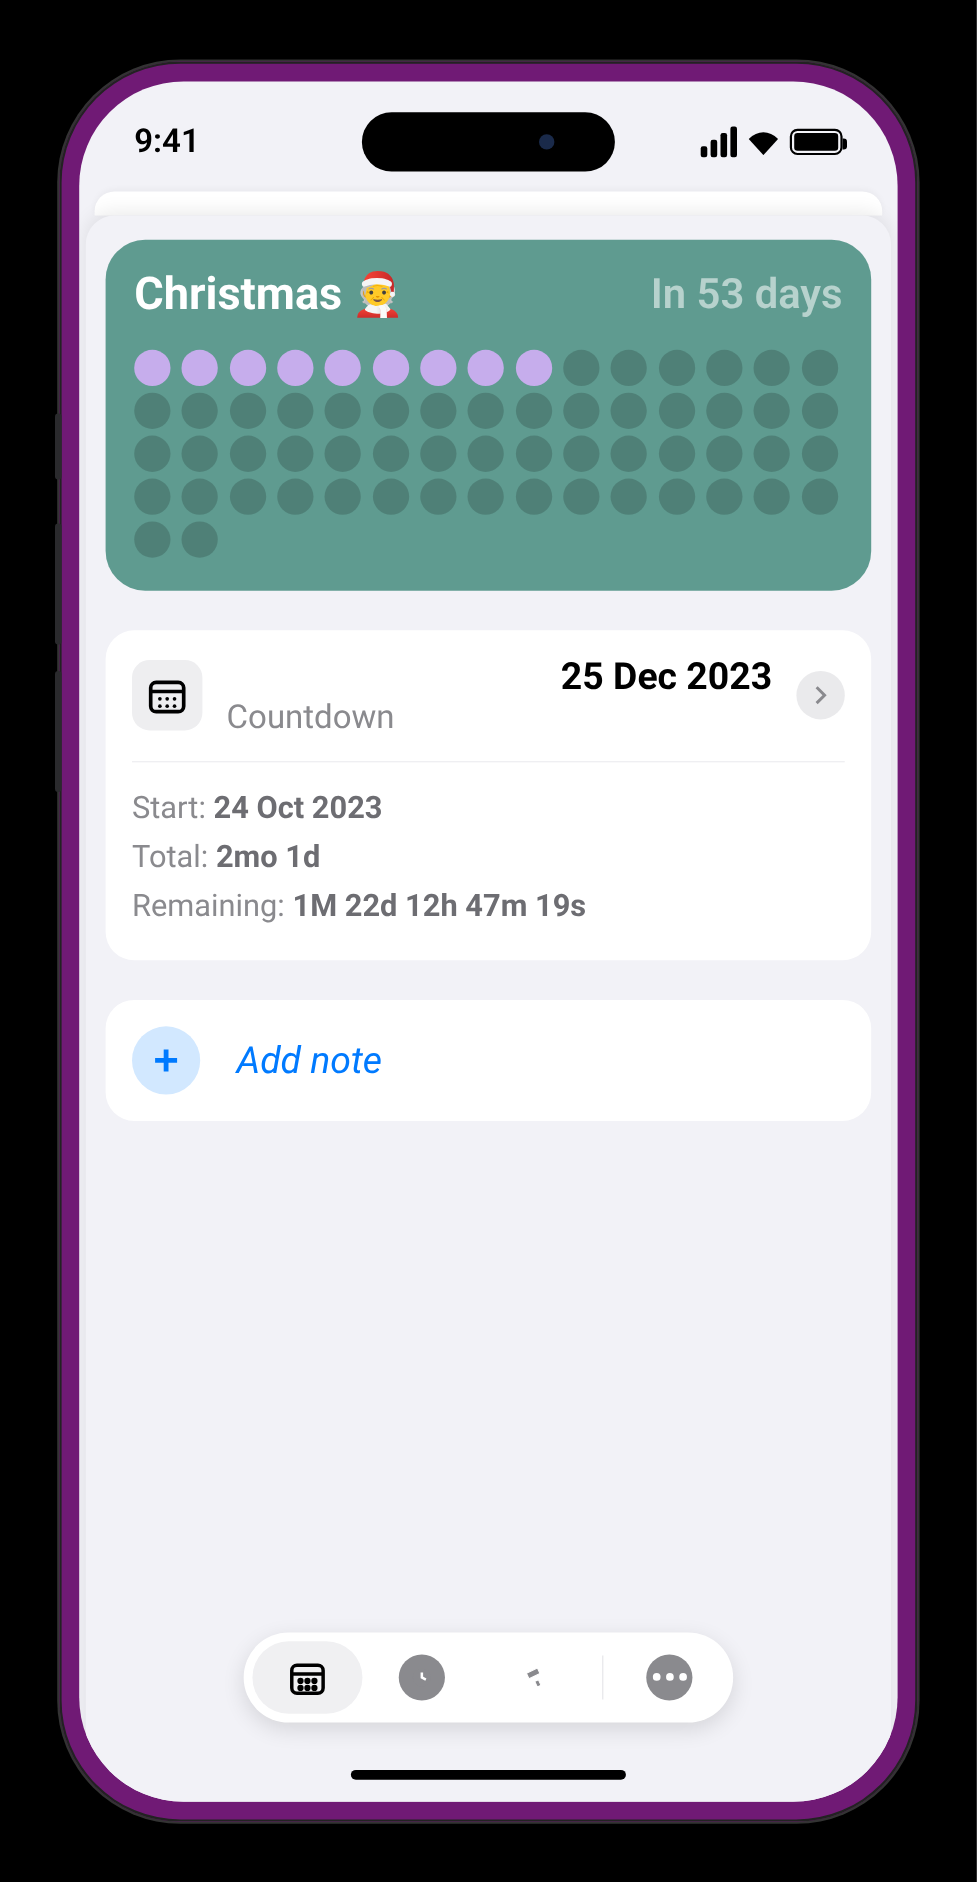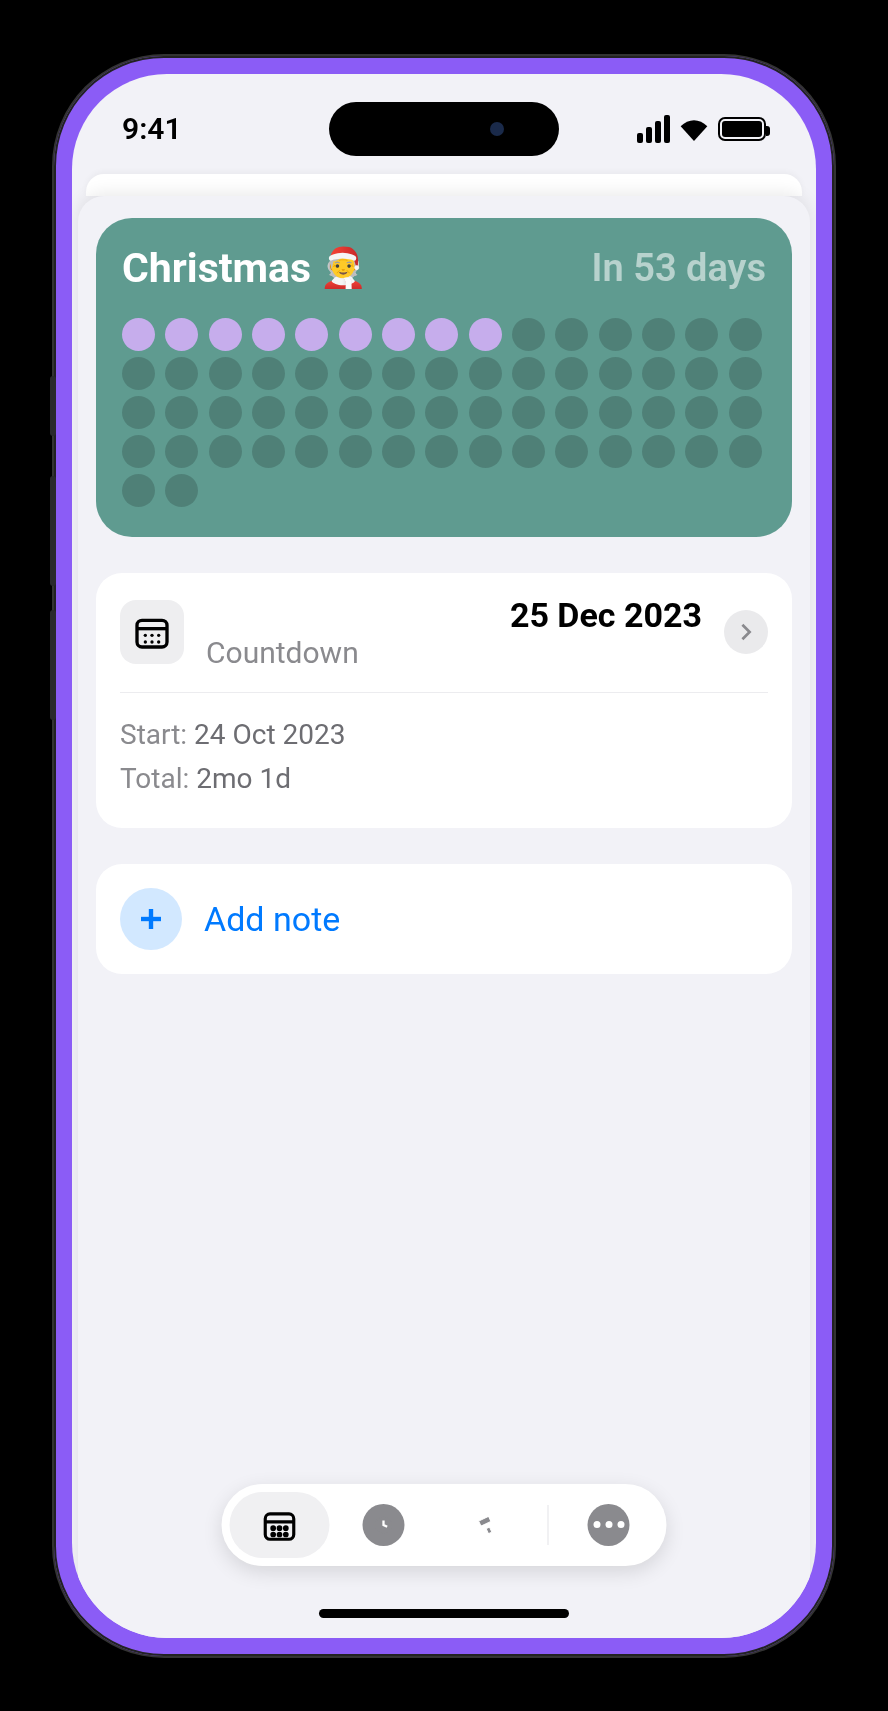--- a/index.html
+++ b/index.html
@@ -1,17 +1,17 @@
 <!DOCTYPE html>
 <html><head>
 <meta charset="utf-8">
 <style>
 * { box-sizing: border-box; margin: 0; padding: 0; font-family: -apple-system, BlinkMacSystemFont, "Segoe UI", Roboto, Helvetica, Arial, sans-serif; }
 body { background: #000; display: flex; align-items: center; justify-content: center; height: 1711px; width: 888px; }
-.phone-frame { width: 780px; height: 1600px; background: #8b5cf6; border-radius: 110px; padding: 18px; box-shadow: 0 0 0 2px #333, inset 0 0 0 2px #222; position: relative; }
+.phone-frame { width: 780px; height: 1600px; background: #701a75; border-radius: 110px; padding: 18px; box-shadow: 0 0 0 2px #333, inset 0 0 0 2px #222; position: relative; }
 .phone-inner { width: 100%; height: 100%; background: #f2f2f7; border-radius: 95px; overflow: hidden; position: relative; display: flex; flex-direction: column; }
 .notch { position: absolute; top: 28px; left: 50%; transform: translateX(-50%); width: 230px; height: 54px; background: #000; border-radius: 40px; z-index: 50; }
 .notch::after { content:""; position:absolute; right:55px; top:50%; transform:translateY(-50%); width:14px; height:14px; background:#1a2a4a; border-radius:50%; }
 .side-buttons-left { position:absolute; left:-4px; top:320px; width:6px; }
 .sb { background:#2a2a2d; border-radius:3px; width:6px; }
 .status-bar { height: 100px; display: flex; align-items: center; justify-content: space-between; padding: 10px 50px 0; font-size: 30px; font-weight: 600; color: #000; }
 .status-right { display:flex; align-items:center; gap:8px; }
 .signal { display:flex; align-items:flex-end; gap:3px; }
 .signal span { width:6px; background:#000; border-radius:2px; }
 .signal span:nth-child(1){height:10px}.signal span:nth-child(2){height:16px}.signal span:nth-child(3){height:22px}.signal span:nth-child(4){height:28px}
@@ -38,22 +38,22 @@
 .date-row { display:flex; align-items:center; padding: 22px 24px; gap: 22px;}
 .date-icon-wrap { width:64px; height:64px; background:#eeeef0; border-radius:16px; display:flex; align-items:center; justify-content:center;}
 .date-icon-wrap svg{width:40px;height:40px;}
 .date-col { flex:1; }
 .date-main { font-size: 34px; font-weight:700; color:#000;text-align:right;}
 .date-sub { font-size: 30px; color:#8a8a8e;}
 .chev { width:44px; height:44px; background:#eaeaec; border-radius:50%; display:flex; align-items:center;justify-content:center;}
 .chev svg{width:18px;height:18px; stroke:#8a8a8e; stroke-width:3; fill:none;}
 .divider { height:1px; background:#ececef; margin:0 24px;}
 .stats { padding: 20px 24px 26px; font-size: 28px; line-height: 1.6; color:#8a8a8e;}
-.stats b { color:#6d6d72; font-weight:400;}
-.add-row { background:#fff; border-radius:26px; padding: 24px; display:flex; align-items:center; gap:22px;}
+.stats b { color:#6d6d72; font-weight:700;}
+.add-row { background:#fff; border-radius:26px; padding: 24px; display:flex; align-items:center; gap:33px;font-style:italic;}
 .plus-circ { width:62px; height:62px; border-radius:50%; background:#d2e8ff; display:flex; align-items:center; justify-content:center;}
 .plus-circ svg{width:30px;height:30px; stroke:#007aff; stroke-width:3.5;}
 .add-label { font-size:34px; color:#007aff;}
 .tab-bar { position:absolute; bottom: 72px; left:50%; transform:translateX(-50%); background:#fff; border-radius: 44px; height: 82px; display:flex; align-items:center; padding: 8px; gap: 4px; box-shadow: 0 6px 20px rgba(0,0,0,0.12);}
 .tab-btn { width:100px; height:66px; border-radius:36px; display:flex; align-items:center; justify-content:center; position:relative;}
 .tab-btn svg { width:38px; height:38px; }
 .tab-btn.active { background:#f0f0f2;}
 .tab-btn.active svg { stroke:#000; fill:none;}
 .tab-icn { width:42px; height:42px; border-radius:50%; background:#8a8a8e; display:flex; align-items:center; justify-content:center;}
 .tab-icn svg{width:22px;height:22px; fill:#fff; stroke:#fff;}
@@ -195,20 +195,21 @@
             <div class="chev">
               <svg viewBox="0 0 12 20">
                   <polyline points="2,2 10,10 2,18"></polyline>
                 </svg>
             </div>
           </div>
           <div class="divider"></div>
           <div class="stats">
             <div><span>Start:</span> <b>24 Oct 2023</b></div>
             <div><span>Total:</span> <b>2mo 1d</b></div>
+            <div><span>Remaining:</span> <b>1M 22d 12h 47m 19s</b></div>
           </div>
         </div>
 
         <div class="add-row">
           <div class="plus-circ">
             <svg viewBox="0 0 24 24">
                 <line x1="12" y1="4" x2="12" y2="20"></line>
                 <line x1="4" y1="12" x2="20" y2="12"></line>
               </svg>
           </div>

